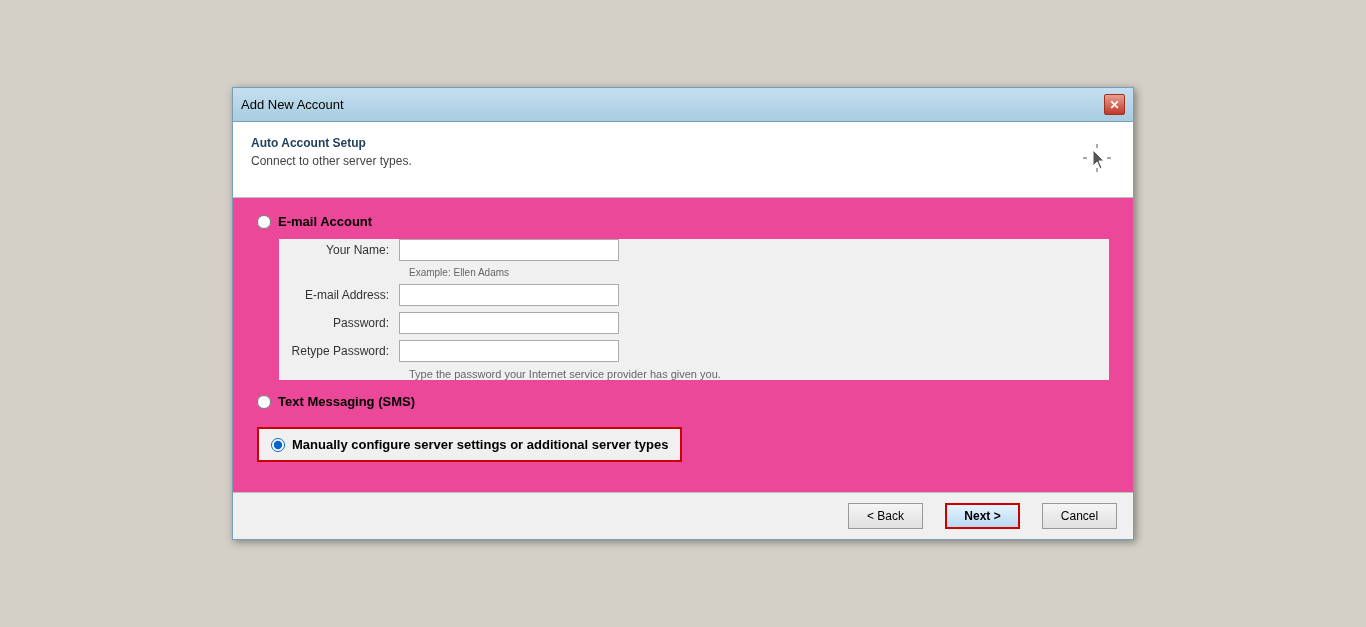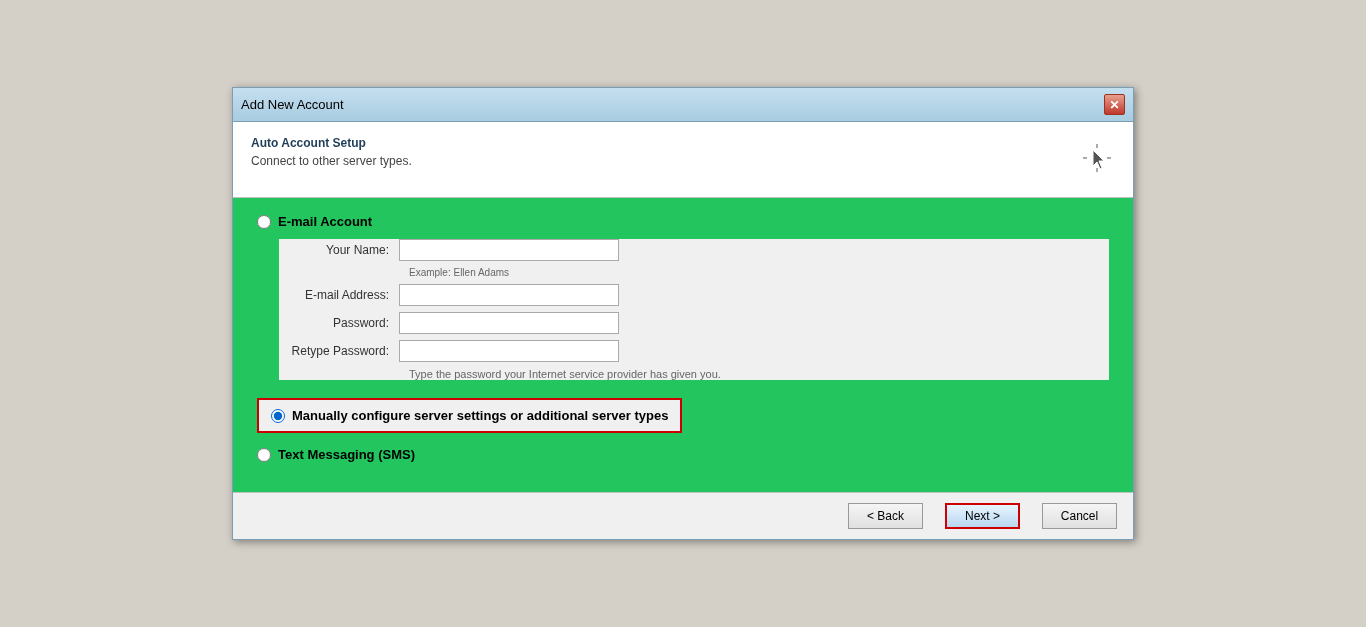--- a/index.html
+++ b/index.html
@@ -75,21 +75,21 @@
     }
 
     .cursor-icon {
       font-size: 26px;
       color: #888;
       margin-top: 4px;
     }
 
     .content {
       padding: 16px 24px;
-      background: #22c55e;
+      background: #ec4899;
     }
 
     .radio-section {
       margin-bottom: 14px;
     }
 
     .radio-label {
       display: flex;
       align-items: center;
       gap: 7px;
@@ -185,21 +185,21 @@
       font-size: 12px;
       background: linear-gradient(to bottom, #f5f5f5, #e0e0e0);
       border: 1px solid #999;
       cursor: pointer;
       color: #000;
     }
 
     .btn-next {
       border: 2px solid #cc0000;
       background: linear-gradient(to bottom, #e8f4ff, #b8d8f0);
-      font-weight: normal;
+      font-weight: bold;
     }
 
     .sms-label {
       font-weight: bold;
       font-size: 13px;
     }
   </style>
 </head>
 <body>
 
@@ -257,33 +257,33 @@
 
         <div class="form-row">
           <span class="form-label">Retype Password:</span>
           <input class="form-input" type="password" style="">
         </div>
         <div class="password-hint">Type the password your Internet service provider has given you.</div>
       </div>
     </div>
 
     <div class="radio-section">
+      <label class="radio-label">
+        <input type="radio" name="account-type" style="">
+        <span class="sms-label">Text Messaging (SMS)</span>
+      </label>
+    </div>
+
+    <div class="radio-section">
       <label class="manual-section">
         <input type="radio" name="account-type" checked="" style="">
         <span class="manual-label">Manually configure server settings or additional server types</span>
       </label>
     </div>
 
-    <div class="radio-section">
-      <label class="radio-label">
-        <input type="radio" name="account-type" style="">
-        <span class="sms-label">Text Messaging (SMS)</span>
-      </label>
-    </div>
-
   </div>
 
   <div class="footer">
     <button class="btn">&lt; Back</button>
     <button class="btn btn-next">Next &gt;</button>
     <button class="btn">Cancel</button>
   </div>
 </div>
 
 </body></html>

